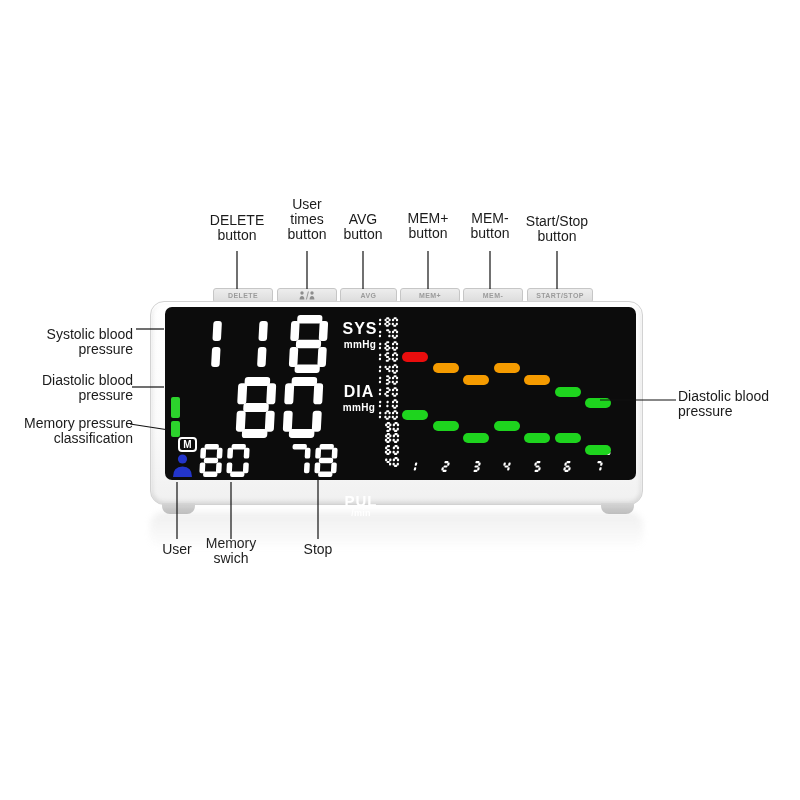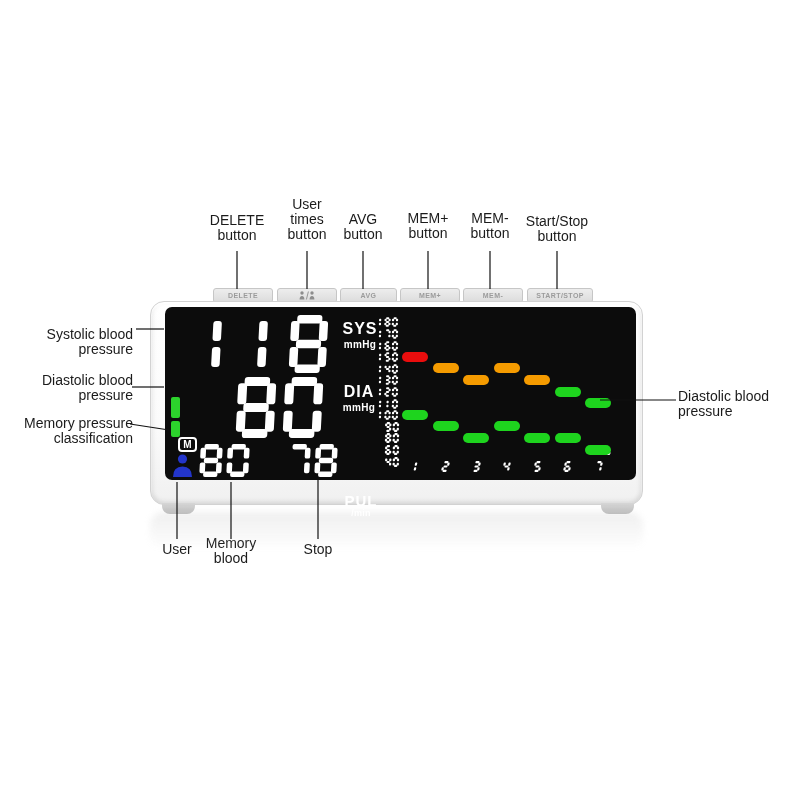--- a/index.html
+++ b/index.html
@@ -92,21 +92,21 @@
   <div class="co left" style="left:678px;top:389px;width:112px;">
     <span>Diastolic blood</span>
     <span>pressure</span>
   </div>
 
   <div class="co center" style="left:147px;top:542px;width:60px;">
     <span>User</span>
   </div>
   <div class="co center" style="left:191px;top:536px;width:80px;">
     <span>Memory</span>
-    <span>blood</span>
+    <span>swich</span>
   </div>
   <div class="co center" style="left:283px;top:542px;width:70px;">
     <span>Stop</span>
   </div>
 
   <div class="tbtn" style="left:213px;width:60px;">
     <span>DELETE</span>
   </div>
   <div class="tbtn" style="left:277px;width:60px;">
     <span>

